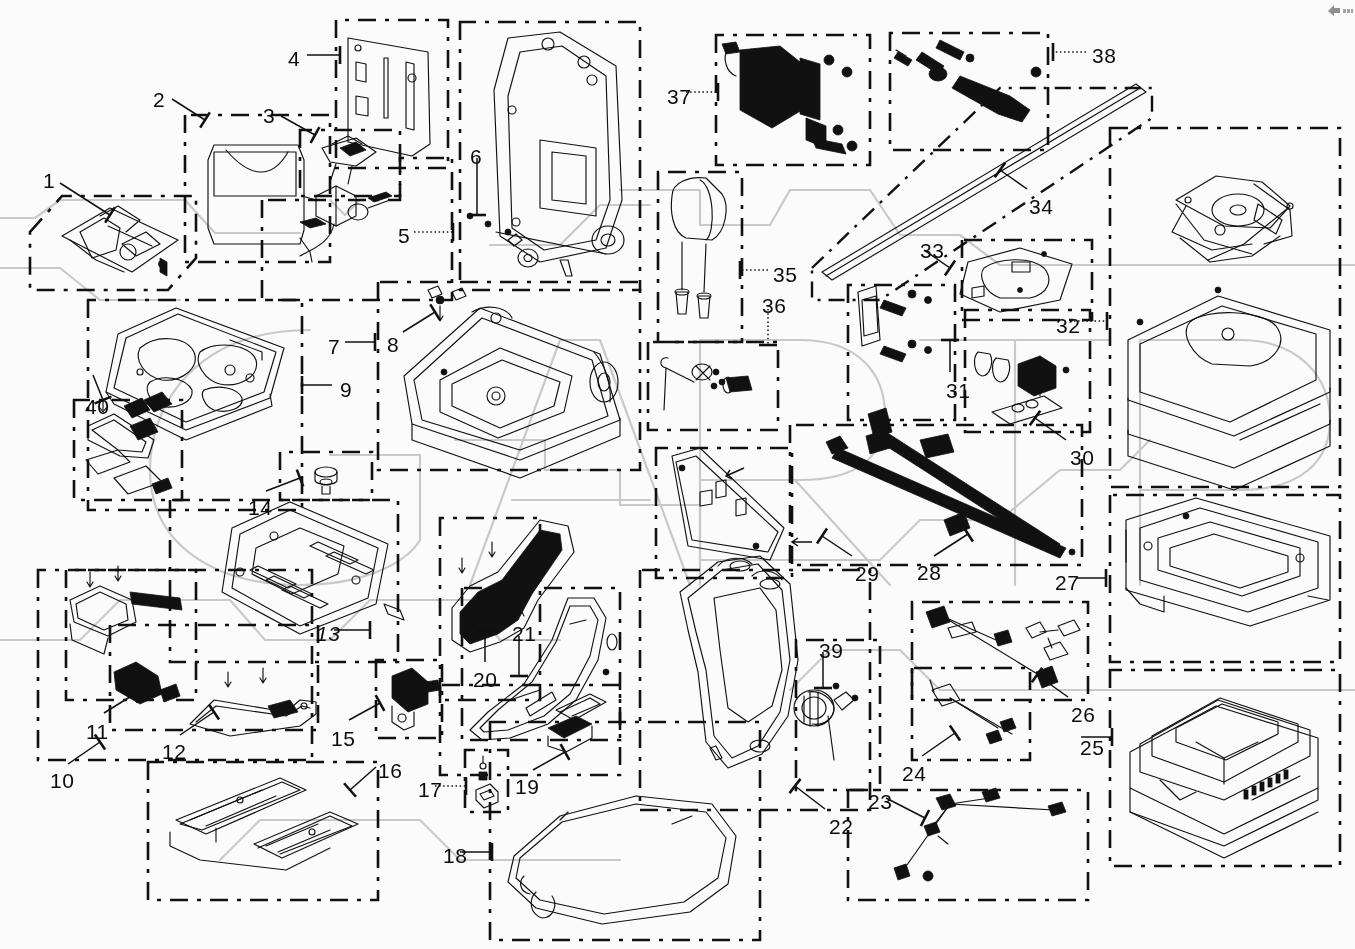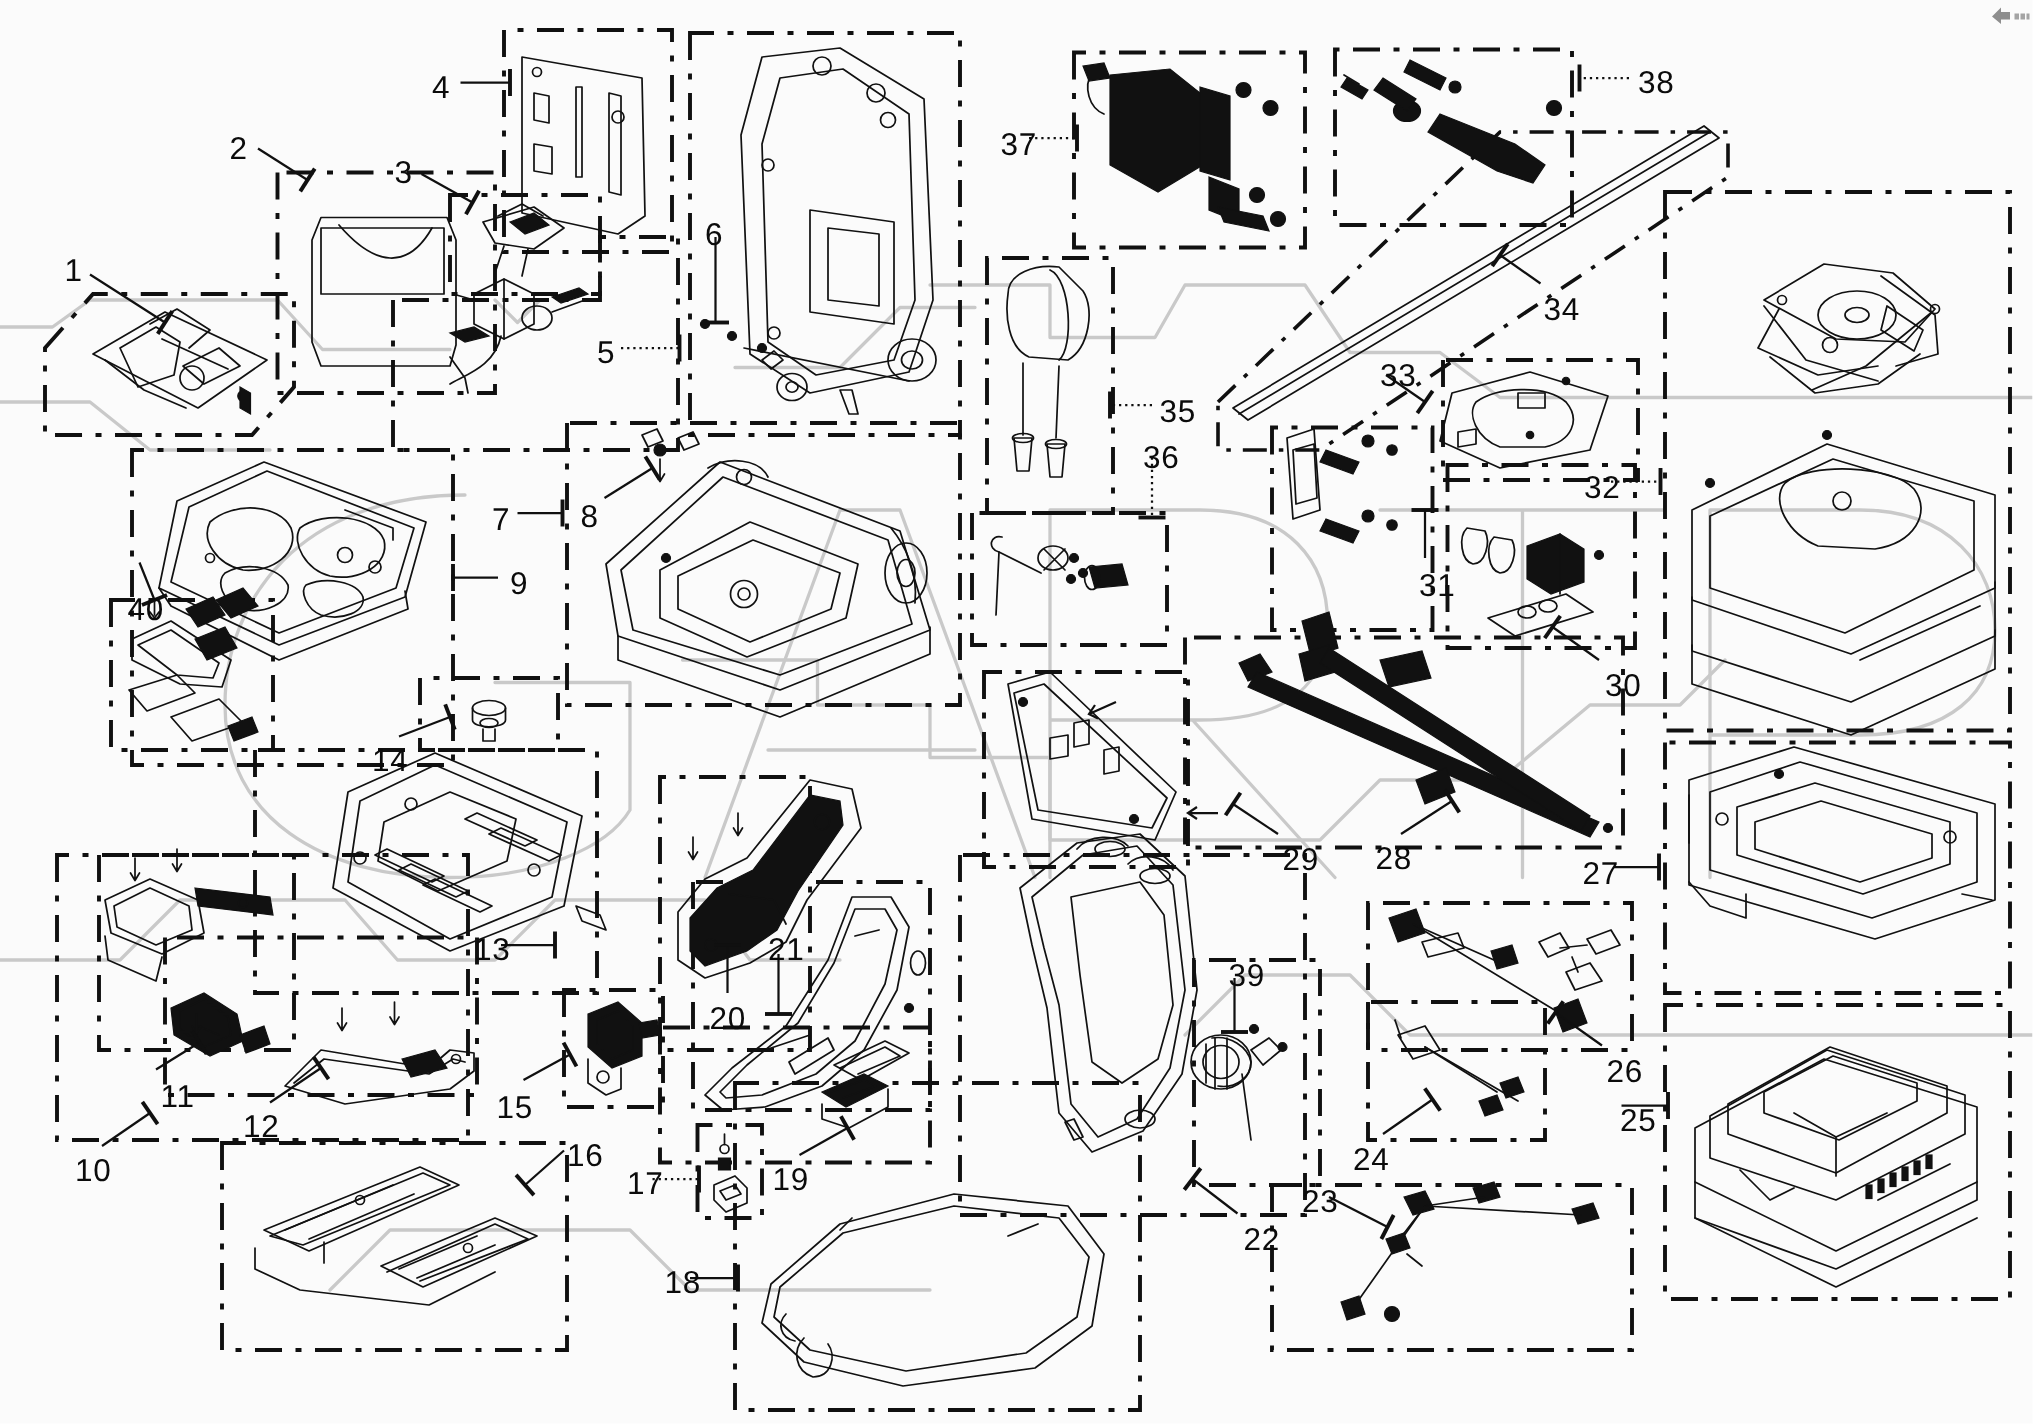--- a/index.html
+++ b/index.html
@@ -700,23 +700,23 @@
       <div class="callout" style="left: 43px; top: 170px;">1</div>
       <div class="callout" style="left: 153px; top: 89px;">2</div>
       <div class="callout" style="left: 263px; top: 105px;">3</div>
       <div class="callout" style="left: 288px; top: 48px;">4</div>
       <div class="callout" style="left: 398px; top: 225px;">5</div>
       <div class="callout" style="left: 470px; top: 146px;">6</div>
       <div class="callout" style="left: 328px; top: 336px;">7</div>
       <div class="callout" style="left: 387px; top: 334px;">8</div>
       <div class="callout" style="left: 340px; top: 379px;">9</div>
       <div class="callout" style="left: 50px; top: 770px;">10</div>
-      <div class="callout" style="left: 86px; top: 721px; margin-left: 21px;">11</div>
+      <div class="callout" style="left: 86px; top: 721px;">11</div>
       <div class="callout" style="left: 162px; top: 741px;">12</div>
-      <div class="callout" style="left: 316px; top: 623px;">13</div>
+      <div class="callout" style="left: 316px; top: 623px; font-style: italic;">13</div>
       <div class="callout" style="left: 248px; top: 497px;">14</div>
       <div class="callout" style="left: 331px; top: 728px;">15</div>
       <div class="callout" style="left: 378px; top: 760px;">16</div>
       <div class="callout" style="left: 418px; top: 779px;">17</div>
       <div class="callout" style="left: 443px; top: 845px; text-align: center;">18</div>
       <div class="callout" style="left: 515px; top: 776px;">19</div>
       <div class="callout" style="left: 473px; top: 669px;">20</div>
       <div class="callout" style="left: 512px; top: 623px;">21</div>
       <div class="callout" style="left: 829px; top: 816px;">22</div>
       <div class="callout" style="left: 868px; top: 791px;">23</div>

